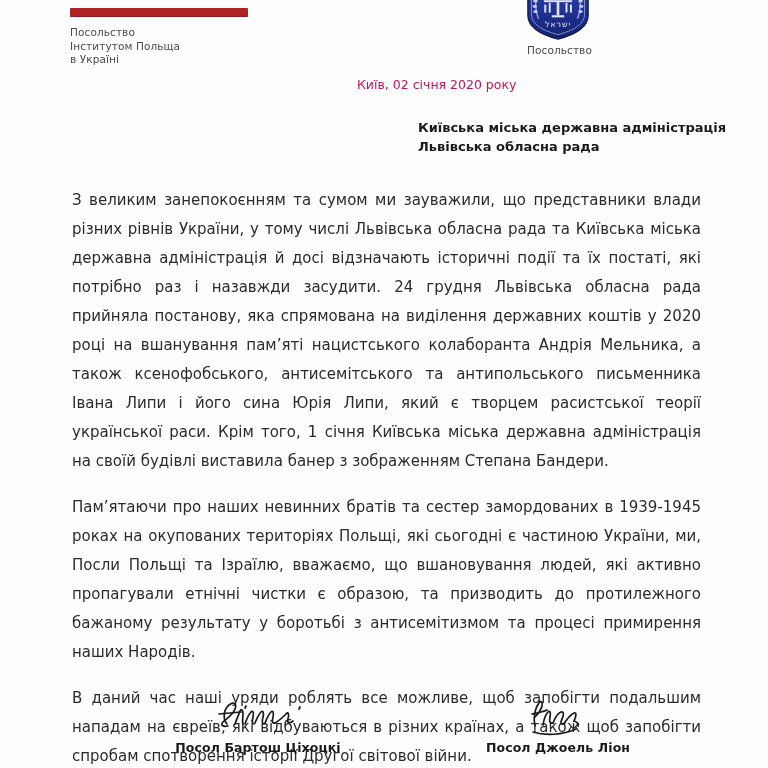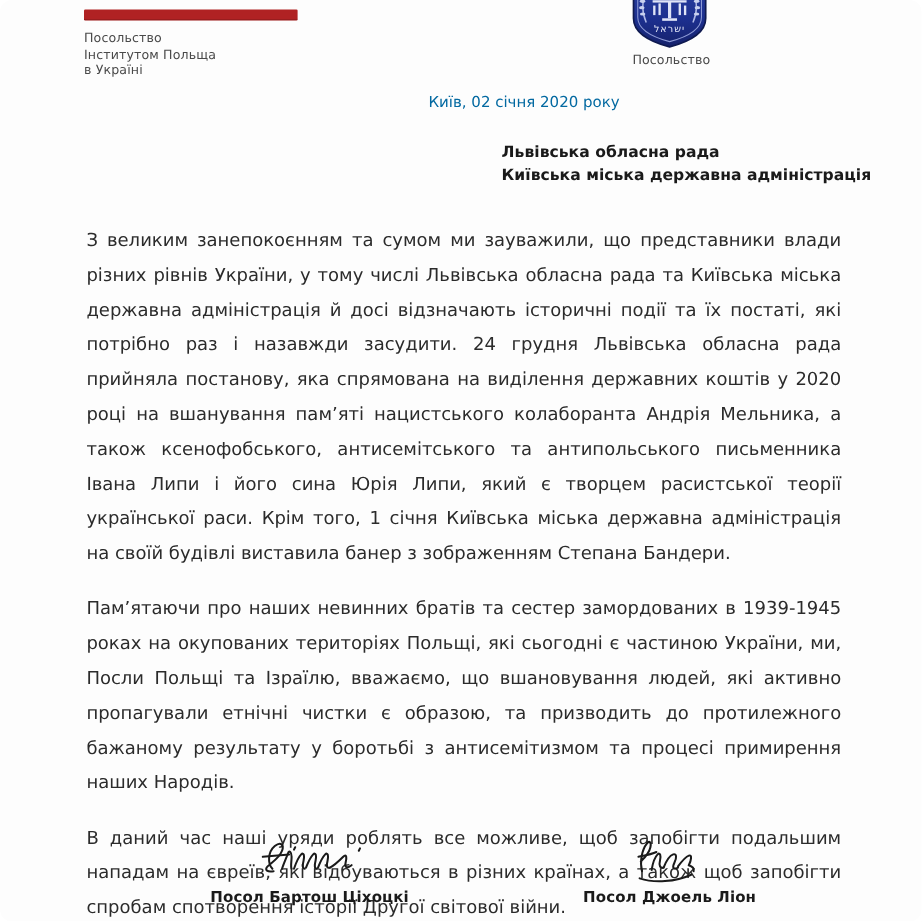--- a/index.html
+++ b/index.html
@@ -72,21 +72,21 @@
     color: #4a4a4a;
     letter-spacing: .1px;
   }
 
   
   .date-line {
     position: absolute;
     left: 357px;
     top: 77px;
     font-size: 12.5px;
-    color: #0369a1;
+    color: #be185d;
   }
   .addressee {
     position: absolute;
     left: 418px;
     top: 118px;
     font-size: 13px;
     font-weight: bold;
     line-height: 19px;
     color: #1a1a1a;
   }
@@ -198,22 +198,22 @@
       </div>
       <div class="israel-lines">
         <div>Посольство</div>
       </div>
     </div>
   </div>
 
   <div class="date-line">Київ, 02 січня 2020 року</div>
 
   <div class="addressee">
+    <div>Київська міська державна адміністрація</div>
     <div>Львівська обласна рада</div>
-    <div>Київська міська державна адміністрація</div>
   </div>
 
   <div class="body-block">
     <p>З великим занепокоєнням та сумом ми зауважили, що представники влади різних рівнів України, у тому числі Львівська обласна рада та Київська міська державна адміністрація й досі відзначають історичні події та їх постаті, які потрібно раз і назавжди засудити. 24 грудня Львівська обласна рада прийняла постанову, яка спрямована на виділення державних коштів у 2020 році на вшанування пам’яті нацистського колаборанта Андрія Мельника, а також ксенофобського, антисемітського та антипольського письменника Івана Липи і його сина Юрія Липи, який є творцем расистської теорії української раси. Крім того, 1 січня Київська міська державна адміністрація на своїй будівлі виставила банер з зображенням Степана Бандери.</p>
     <p>Пам’ятаючи про наших невинних братів та сестер замордованих в 1939-1945 роках на окупованих територіях Польщі, які сьогодні є частиною України, ми, Посли Польщі та Ізраїлю, вважаємо, що вшановування людей, які активно пропагували етнічні чистки є образою, та призводить до протилежного бажаному результату у боротьбі з антисемітизмом та процесі примирення наших Народів.</p>
     <p>В даний час наші уряди роблять все можливе, щоб запобігти подальшим нападам на євреїв, які відбуваються в різних країнах, а також щоб запобігти спробам спотворення історії Другої світової війни.</p>
     <p>Тому ми очікуємо, що також Львівська обласна рада та Київська міська державна адміністрація приєднаються до діалогу з метою пошуку правди. Зі свого боку, ми готові сприяти в кращій співпраці з відповідними установами в Ізраїлі та Польщі, у тому числі з Яд Вашем та Інститутом національної пам’яті.</p>
   </div>
 
   <div class="signatures">

